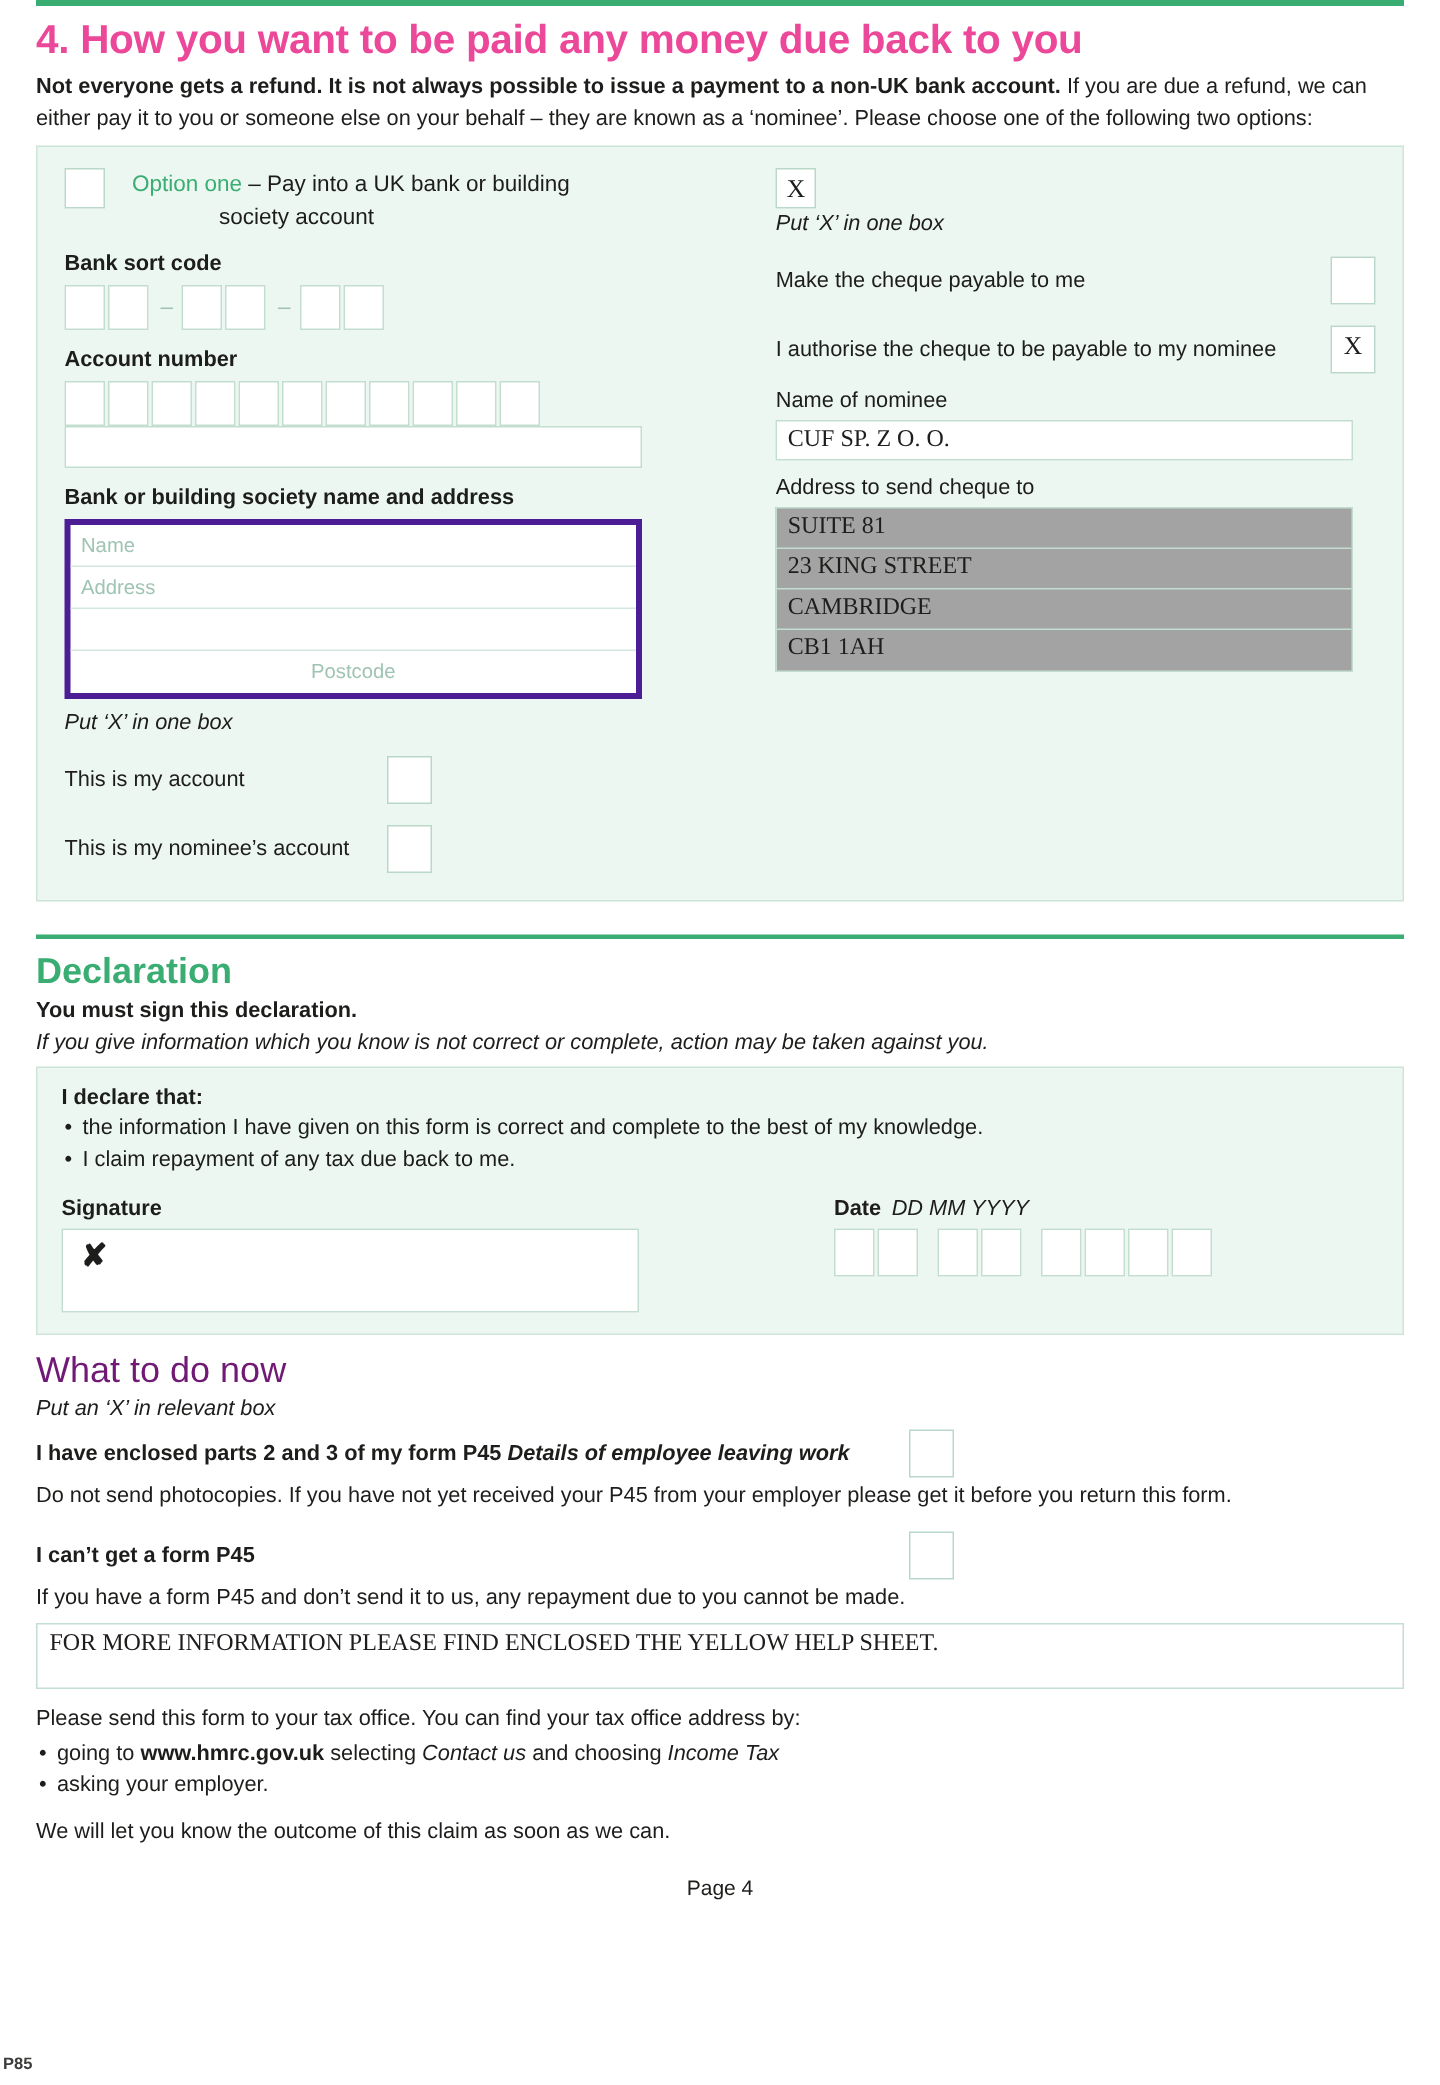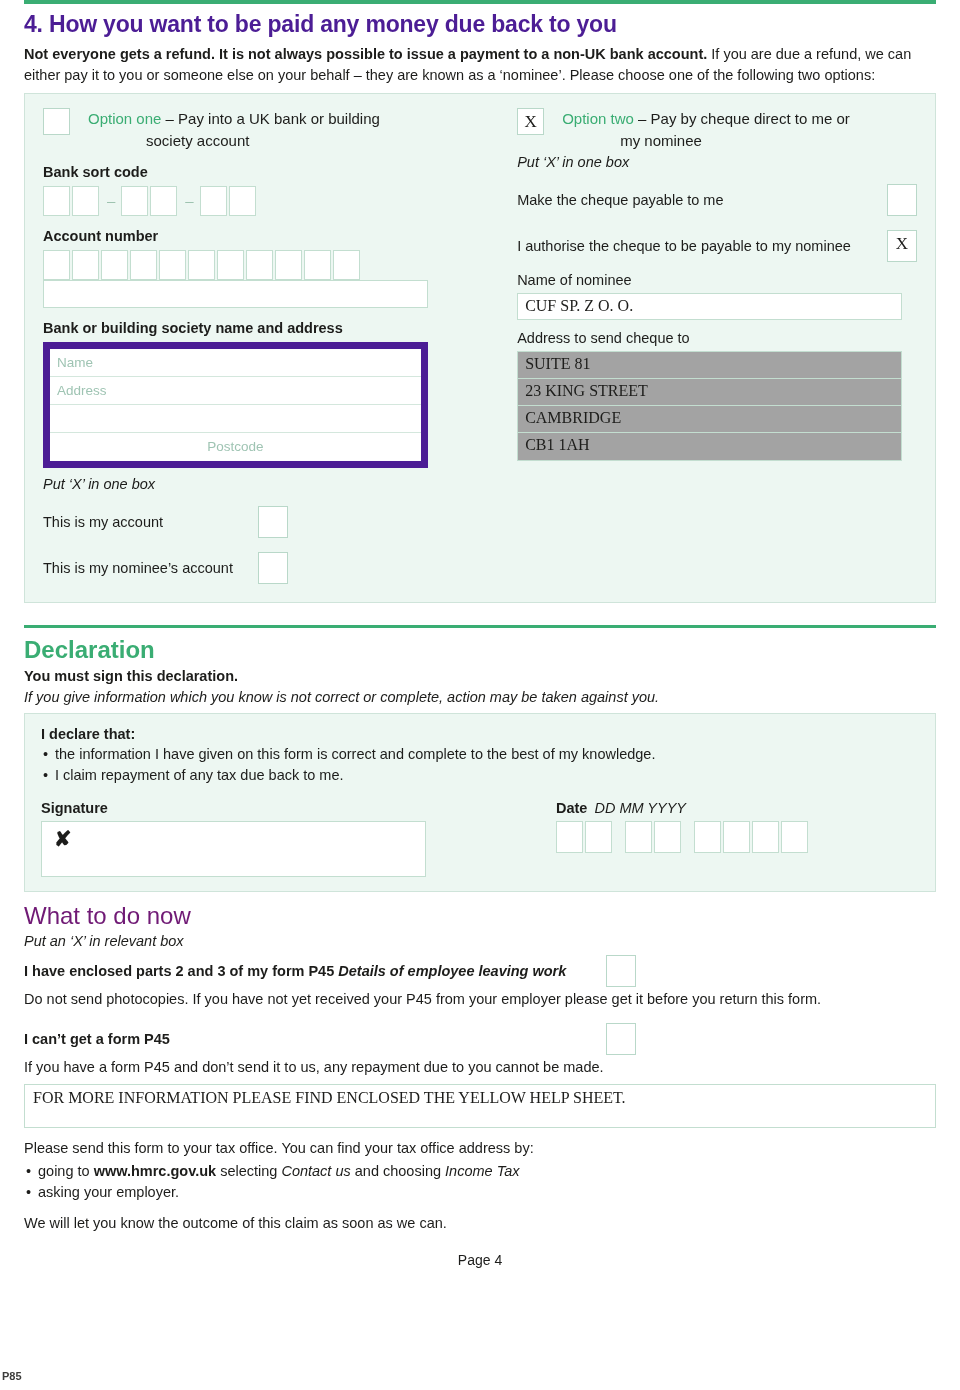--- a/index.html
+++ b/index.html
@@ -10,21 +10,21 @@
     color:#1d1d1b;
     position:relative;
     overflow:hidden;
   }
   .page{position:relative;width:960px;height:1390px;box-sizing:border-box;padding:0 24px;}
 
   
   .rule{height:4px;background:#3aad73;margin:0;}
   .rule.thin{height:3px;}
   h1.sec-title{
-    font-size:23px;font-weight:bold;color:#4c1d95;
+    font-size:27px;font-weight:bold;color:#ec4899;
     margin:7px 0 6px 0;letter-spacing:-0.2px;
   }
   h2.sec-title{
     font-size:24px;font-weight:bold;color:#3aad73;
     margin:8px 0 3px 0;
   }
   h2.plain-title{
     font-size:24px;font-weight:normal;color:#701a75;
     margin:10px 0 2px 0;
   }
@@ -72,21 +72,21 @@
   .charbox{
     width:27px;height:30px;background:#ffffff;
     border:1px solid #c3ded0;box-sizing:border-box;margin-right:2px;
   }
   .dash{color:#9ec3b0;padding:0 6px;font-size:15px;}
 
   .wide-input{
     width:385px;height:28px;background:#ffffff;
     border:1px solid #c3ded0;box-sizing:border-box;
   }
-  .stack{width:385px;border:7px solid #4c1d95;background:#ffffff;box-sizing:border-box;}
+  .stack{width:385px;border:4px solid #4c1d95;background:#ffffff;box-sizing:border-box;}
   .stack .line{
     height:28px;border-bottom:1px solid #d4e7dd;box-sizing:border-box;
     font-size:13.5px;color:#9fc4b3;padding:6px 0 0 7px;
   }
   .stack .line:last-child{border-bottom:none;}
   .stack .line.center{text-align:center;padding-left:0;}
 
   
   .r-input{
     width:385px;height:27px;background:#ffffff;
@@ -216,24 +216,20 @@
         </div>
         <div class="acct-row">
           <span class="lbl">This is my nominee’s account</span>
           <span class="cb big marked"></span>
         </div>
       </div>
 
       <div class="col col-right">
         <div class="opt-head">
           <span class="cb marked">X</span>
-          <span class="txt">
-            <span class="opt-name">Option two</span><span> – Pay by cheque direct to me or</span>
-            <span class="l2">my nominee</span>
-          </span>
         </div>
 
         <div class="putx" style="margin-top:2px;">Put ‘X’ in one box</div>
 
         <div class="cheq-row">
           <span class="lbl">Make the cheque payable to me</span>
           <span class="cb big marked"></span>
         </div>
 
         <div class="cheq-row">

